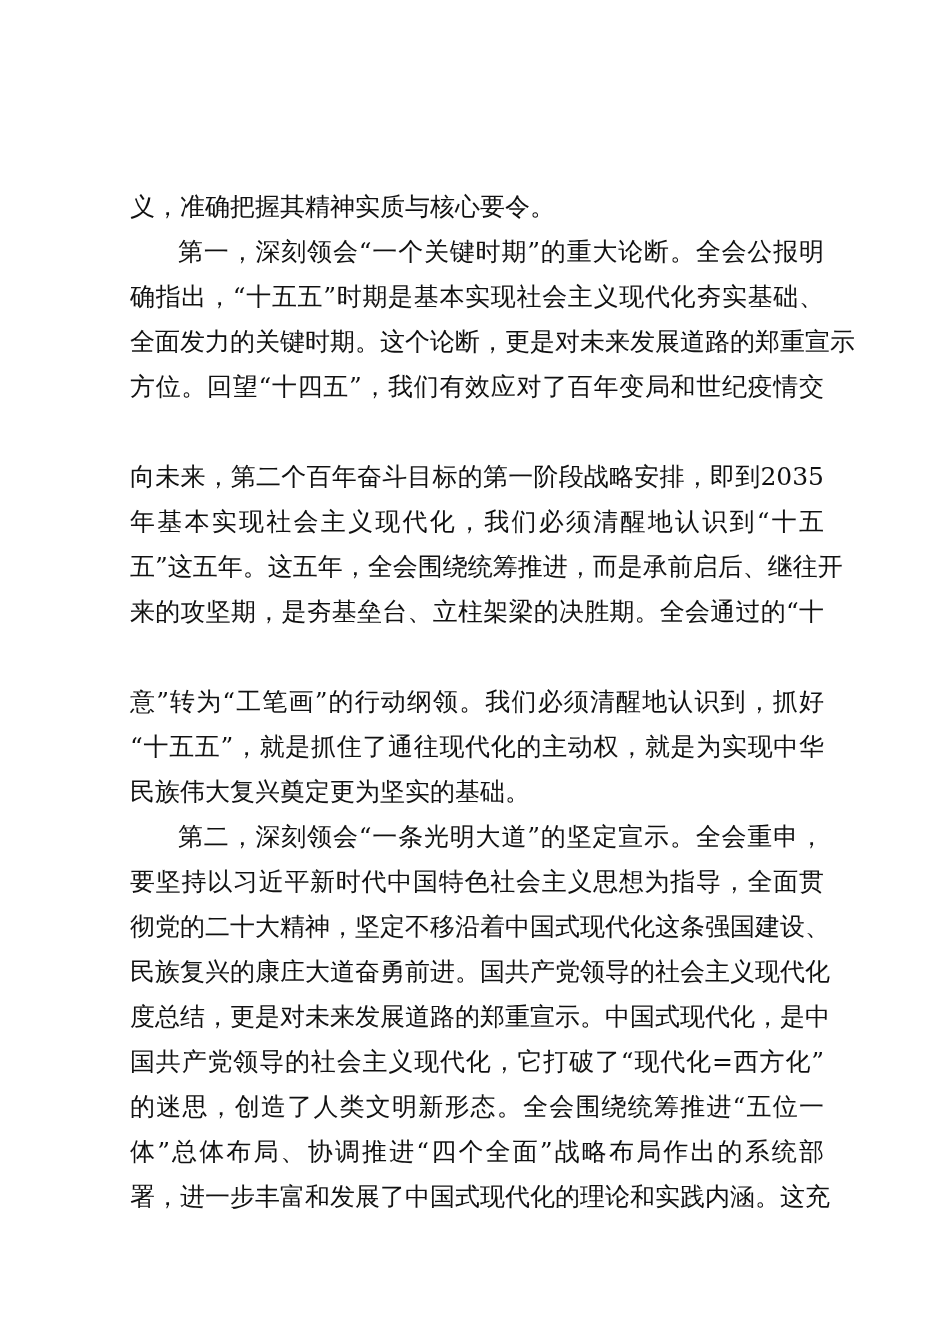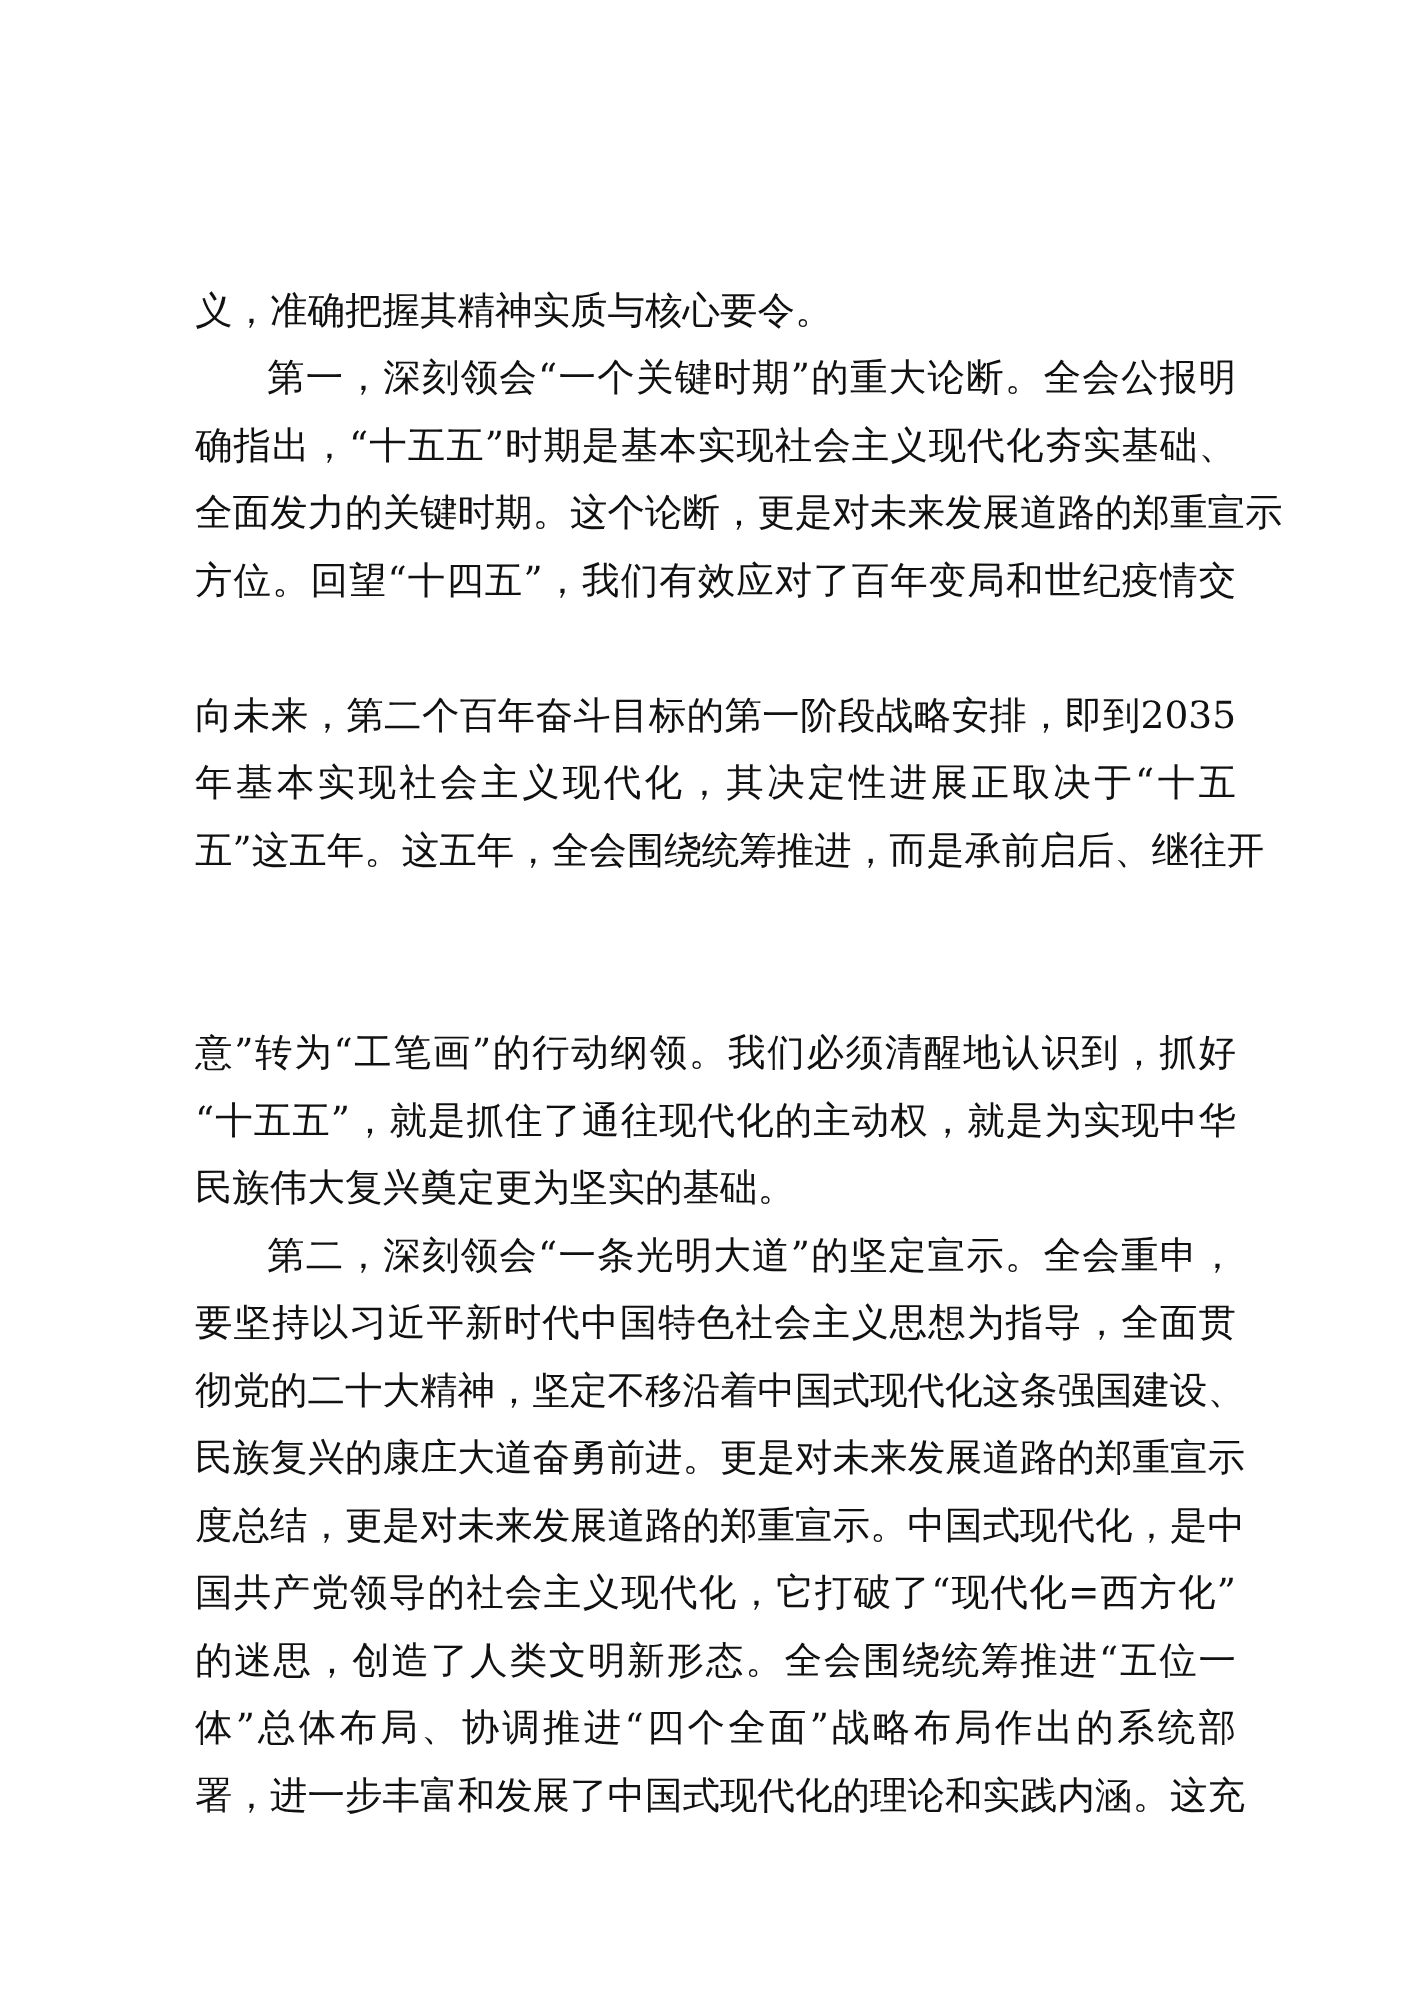--- a/index.html
+++ b/index.html
@@ -24,27 +24,28 @@
 </head>
 <body>
 
 <div class="page">
   <div class="line last" style="top:190px">义，准确把握其精神实质与核心要令。</div>
   <div class="line indent" style="top:235px">第一，深刻领会“一个关键时期”的重大论断。全会公报明</div>
   <div class="line" style="top:280px">确指出，“十五五”时期是基本实现社会主义现代化夯实基础、</div>
   <div class="line" style="top:325px">全面发力的关键时期。这个论断，更是对未来发展道路的郑重宣示</div>
   <div class="line" style="top:370px">方位。回望“十四五”，我们有效应对了百年变局和世纪疫情交</div>
   <div class="line" style="top:460px">向未来，第二个百年奋斗目标的第一阶段战略安排，即到2035</div>
-  <div class="line" style="top:505px">年基本实现社会主义现代化，其决定性进展正取决于“十五</div>
+  <div class="line" style="top:505px">年基本实现社会主义现代化，我们必须清醒地认识到“十五</div>
   <div class="line" style="top:550px">五”这五年。这五年，全会围绕统筹推进，而是承前启后、继往开</div>
+  <div class="line" style="top:595px">来的攻坚期，是夯基垒台、立柱架梁的决胜期。全会通过的“十</div>
   <div class="line" style="top:685px">意”转为“工笔画”的行动纲领。我们必须清醒地认识到，抓好</div>
   <div class="line" style="top:730px">“十五五”，就是抓住了通往现代化的主动权，就是为实现中华</div>
   <div class="line last" style="top:775px">民族伟大复兴奠定更为坚实的基础。</div>
   <div class="line indent" style="top:820px">第二，深刻领会“一条光明大道”的坚定宣示。全会重申，</div>
   <div class="line" style="top:865px">要坚持以习近平新时代中国特色社会主义思想为指导，全面贯</div>
   <div class="line" style="top:910px">彻党的二十大精神，坚定不移沿着中国式现代化这条强国建设、</div>
-  <div class="line" style="top:955px">民族复兴的康庄大道奋勇前进。更是对未来发展道路的郑重宣示</div>
+  <div class="line" style="top:955px">民族复兴的康庄大道奋勇前进。国共产党领导的社会主义现代化</div>
   <div class="line" style="top:1000px">度总结，更是对未来发展道路的郑重宣示。中国式现代化，是中</div>
   <div class="line" style="top:1045px">国共产党领导的社会主义现代化，它打破了“现代化=西方化”</div>
   <div class="line" style="top:1090px">的迷思，创造了人类文明新形态。全会围绕统筹推进“五位一</div>
   <div class="line" style="top:1135px">体”总体布局、协调推进“四个全面”战略布局作出的系统部</div>
   <div class="line" style="top:1180px">署，进一步丰富和发展了中国式现代化的理论和实践内涵。这充</div>
 </div>
 
 </body></html>

